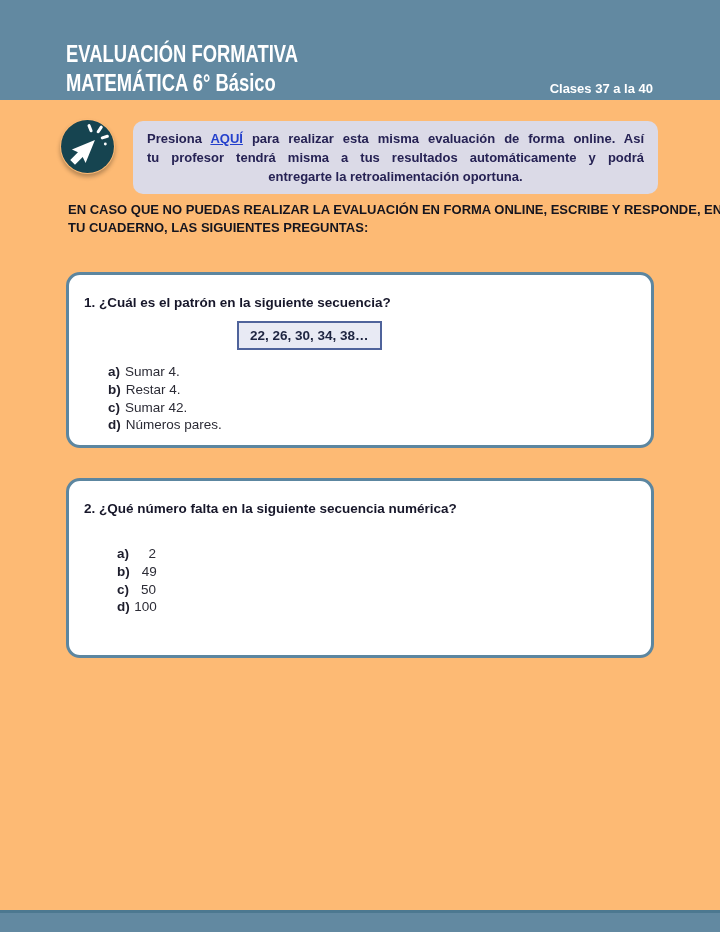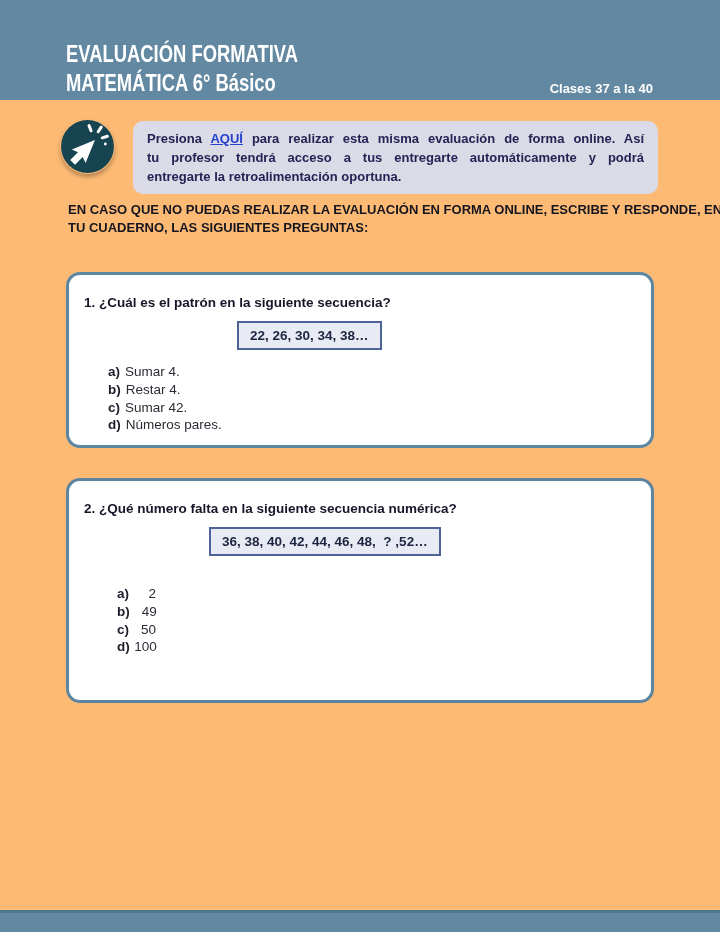--- a/index.html
+++ b/index.html
@@ -18,33 +18,33 @@
   .title-block{position:absolute;left:66px;top:40px;color:var(--title-text);font-weight:bold;
     font-size:23px;line-height:29px;transform:scaleX(0.80);transform-origin:left top;white-space:nowrap;}
   .classes-label{position:absolute;right:67px;top:81px;color:var(--title-text);font-weight:bold;font-size:13px;white-space:nowrap;}
 
   .notice-icon{position:absolute;left:60px;top:119px;width:55px;height:55px;border-radius:50%;
     box-shadow:0 3px 4px rgba(0,0,0,.28);}
   .notice-icon svg{display:block;width:55px;height:55px;}
 
   .notice-box{position:absolute;left:133px;top:121px;width:525px;min-height:63px;background:var(--notice-bg);
     border-radius:10px;padding:9px 14px 8px 14px;color:var(--notice-text);font-size:13px;font-weight:bold;}
-  .notice-line{line-height:18.8px;white-space:nowrap;}
+  .notice-line{line-height:18.8px;white-space:nowrap;text-align:center;}
   .notice-line.just{text-align:justify;text-align-last:justify;}
   .aqui-link{color:var(--link);text-decoration:underline;cursor:pointer;}
 
   .instruction{position:absolute;left:68px;top:201px;width:606px;color:#15151F;font-size:13px;
     font-weight:bold;line-height:17.5px;}
   .instruction div{white-space:nowrap;}
   .instruction .just{text-align:justify;text-align-last:justify;}
 
   .q-card{position:absolute;left:66px;width:588px;background:#fff;border:3px solid var(--question-border);
     border-radius:14px;padding:20px 15px 0 15px;color:var(--body-text);}
   .q-card.card1{top:272px;height:176px;}
-  .q-card.card2{top:478px;height:225px;}
+  .q-card.card2{top:478px;height:180px;}
   .q-prompt{font-size:13.5px;font-weight:bold;white-space:nowrap;color:#17172A;}
   .seq-box{display:inline-block;margin-top:11px;background:var(--sequence-bg);border:2px solid var(--sequence-border);
     padding:3px 11px 4px 11px;text-align:right;}
   .card1 .seq-box{margin-left:153px;}
   .card2 .seq-box{margin-left:125px;}
   .seq-text{font-size:13.5px;font-weight:bold;color:#1D2440;white-space:pre;}
   .options{margin-left:33px;}
   .card1 .options{margin-top:13px;margin-left:24px;}
   .card2 .options{margin-top:29px;}
   .opt-row{font-size:13.5px;line-height:17.8px;color:#2C2C36;white-space:nowrap;}
@@ -75,21 +75,21 @@
         <line x1="30.5" y1="11.5" x2="28.5" y2="6.5"></line>
         <line x1="37.5" y1="12.5" x2="40.5" y2="8"></line>
         <line x1="41.5" y1="18.5" x2="46.5" y2="17"></line>
         <circle cx="44.5" cy="24.5" r="1.4" stroke="none"></circle>
       </g>
     </svg>
   </div>
 
   <div class="notice-box">
     <div class="notice-line just"><span>Presiona </span><a class="aqui-link">AQUÍ</a><span> para realizar esta misma evaluación de forma online. Así</span></div>
-    <div class="notice-line just">tu profesor tendrá acceso a tus entregarte automáticamente y podrá</div>
+    <div class="notice-line just">tu profesor tendrá misma a tus resultados automáticamente y podrá</div>
     <div class="notice-line">entregarte la retroalimentación oportuna.</div>
   </div>
 
   <div class="instruction">
     <div class="just">EN CASO QUE NO PUEDAS REALIZAR LA EVALUACIÓN EN FORMA ONLINE, ESCRIBE Y RESPONDE, EN</div>
     <div>TU CUADERNO, LAS SIGUIENTES PREGUNTAS:</div>
   </div>
 
   <div class="q-card card1">
     <div class="q-prompt">1. ¿Cuál es el patrón en la siguiente secuencia?</div>
@@ -99,23 +99,20 @@
     <div class="options">
       <div class="opt-row"><span class="opt-letter">a)</span><span class="opt-text">Sumar 4.</span></div>
       <div class="opt-row"><span class="opt-letter">b)</span><span class="opt-text">Restar 4.</span></div>
       <div class="opt-row"><span class="opt-letter">c)</span><span class="opt-text">Sumar 42.</span></div>
       <div class="opt-row"><span class="opt-letter">d)</span><span class="opt-text">Números pares.</span></div>
     </div>
   </div>
 
   <div class="q-card card2">
     <div class="q-prompt">2. ¿Qué número falta en la siguiente secuencia numérica?</div>
-    <div class="seq-box">
-      <span class="seq-text">36, 38, 40, 42, 44, 46, 48,  ? ,52…</span>
-    </div>
     <div class="options">
       <div class="opt-row"><span class="opt-letter">a)</span><span class="opt-text">2</span></div>
       <div class="opt-row"><span class="opt-letter">b)</span><span class="opt-text">49</span></div>
       <div class="opt-row"><span class="opt-letter">c)</span><span class="opt-text">50</span></div>
       <div class="opt-row"><span class="opt-letter">d)</span><span class="opt-text">100</span></div>
     </div>
   </div>
 
   <div class="band-bottom"></div>
 </div>

